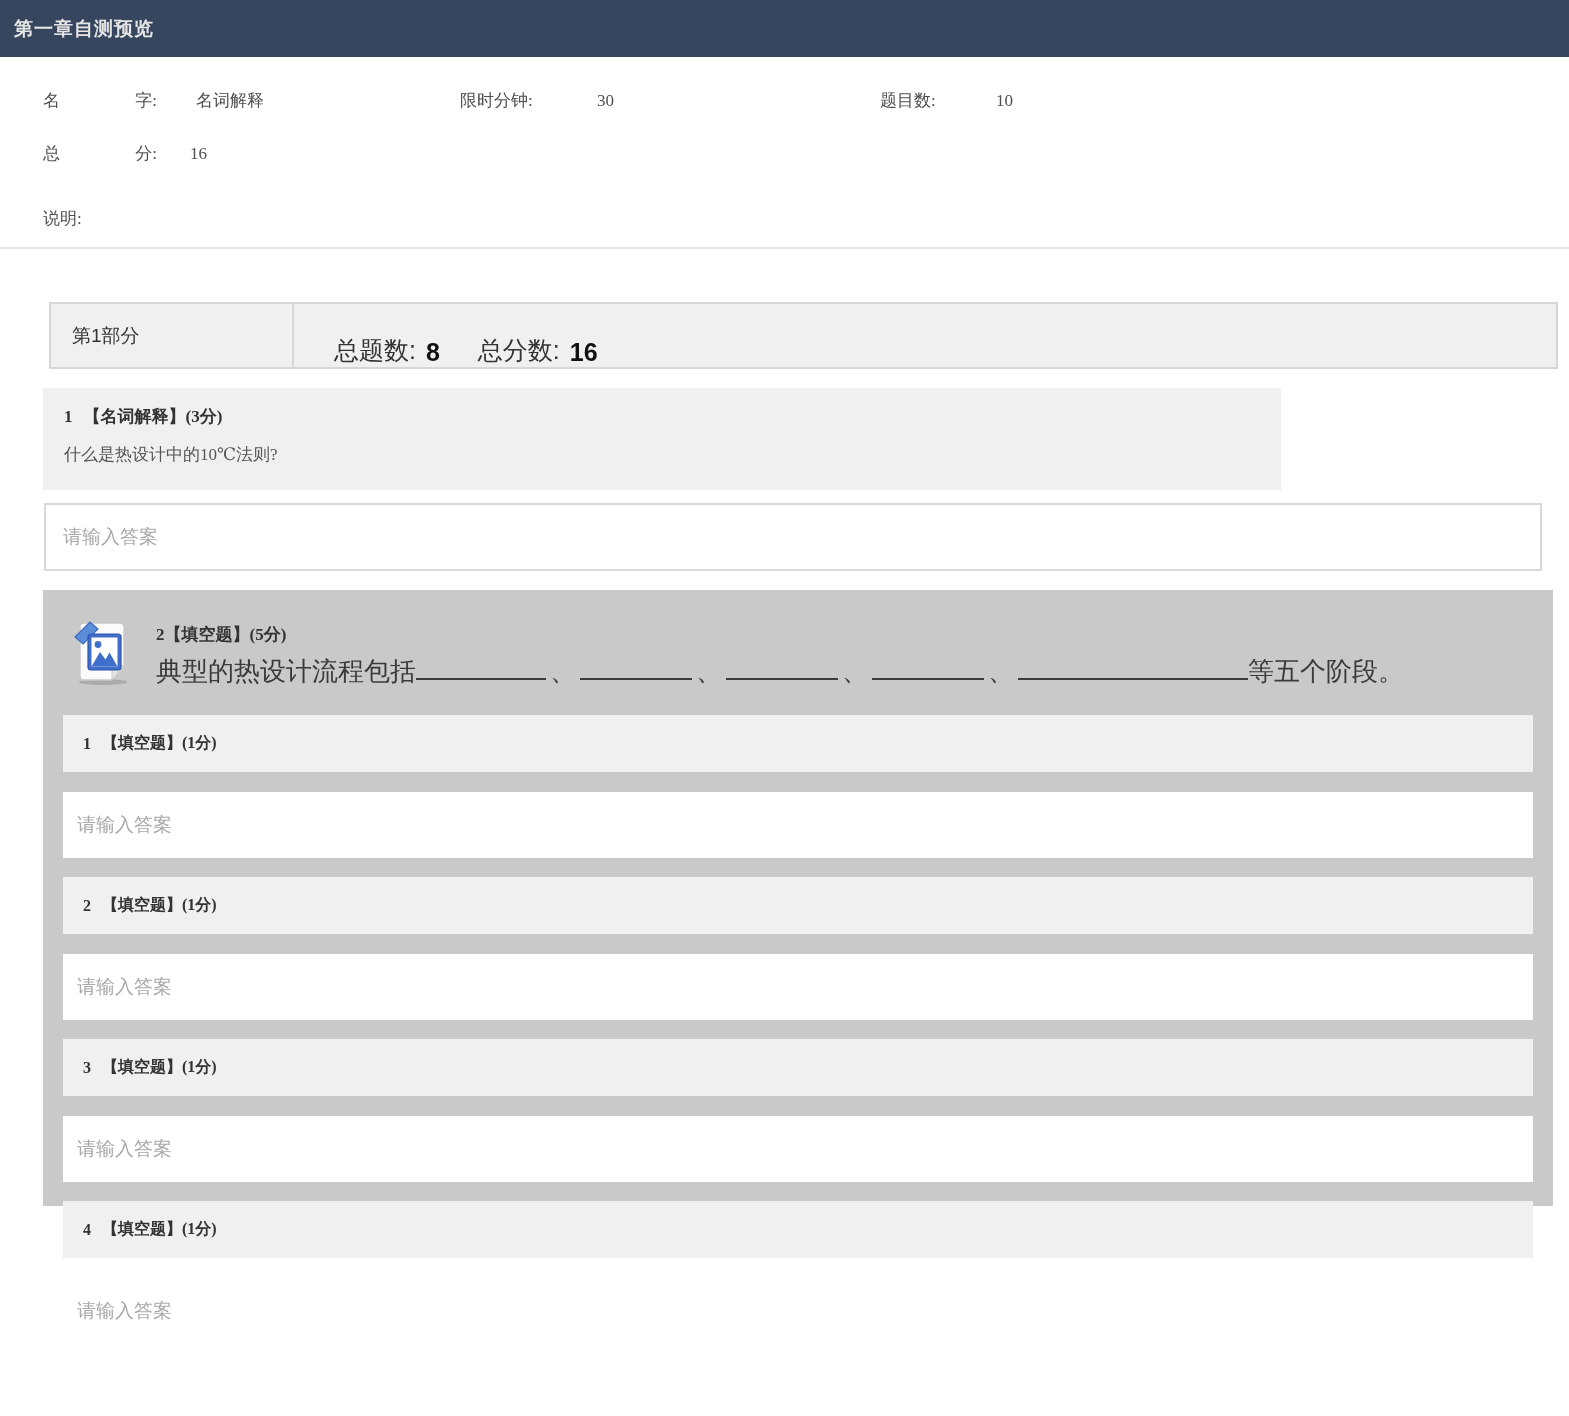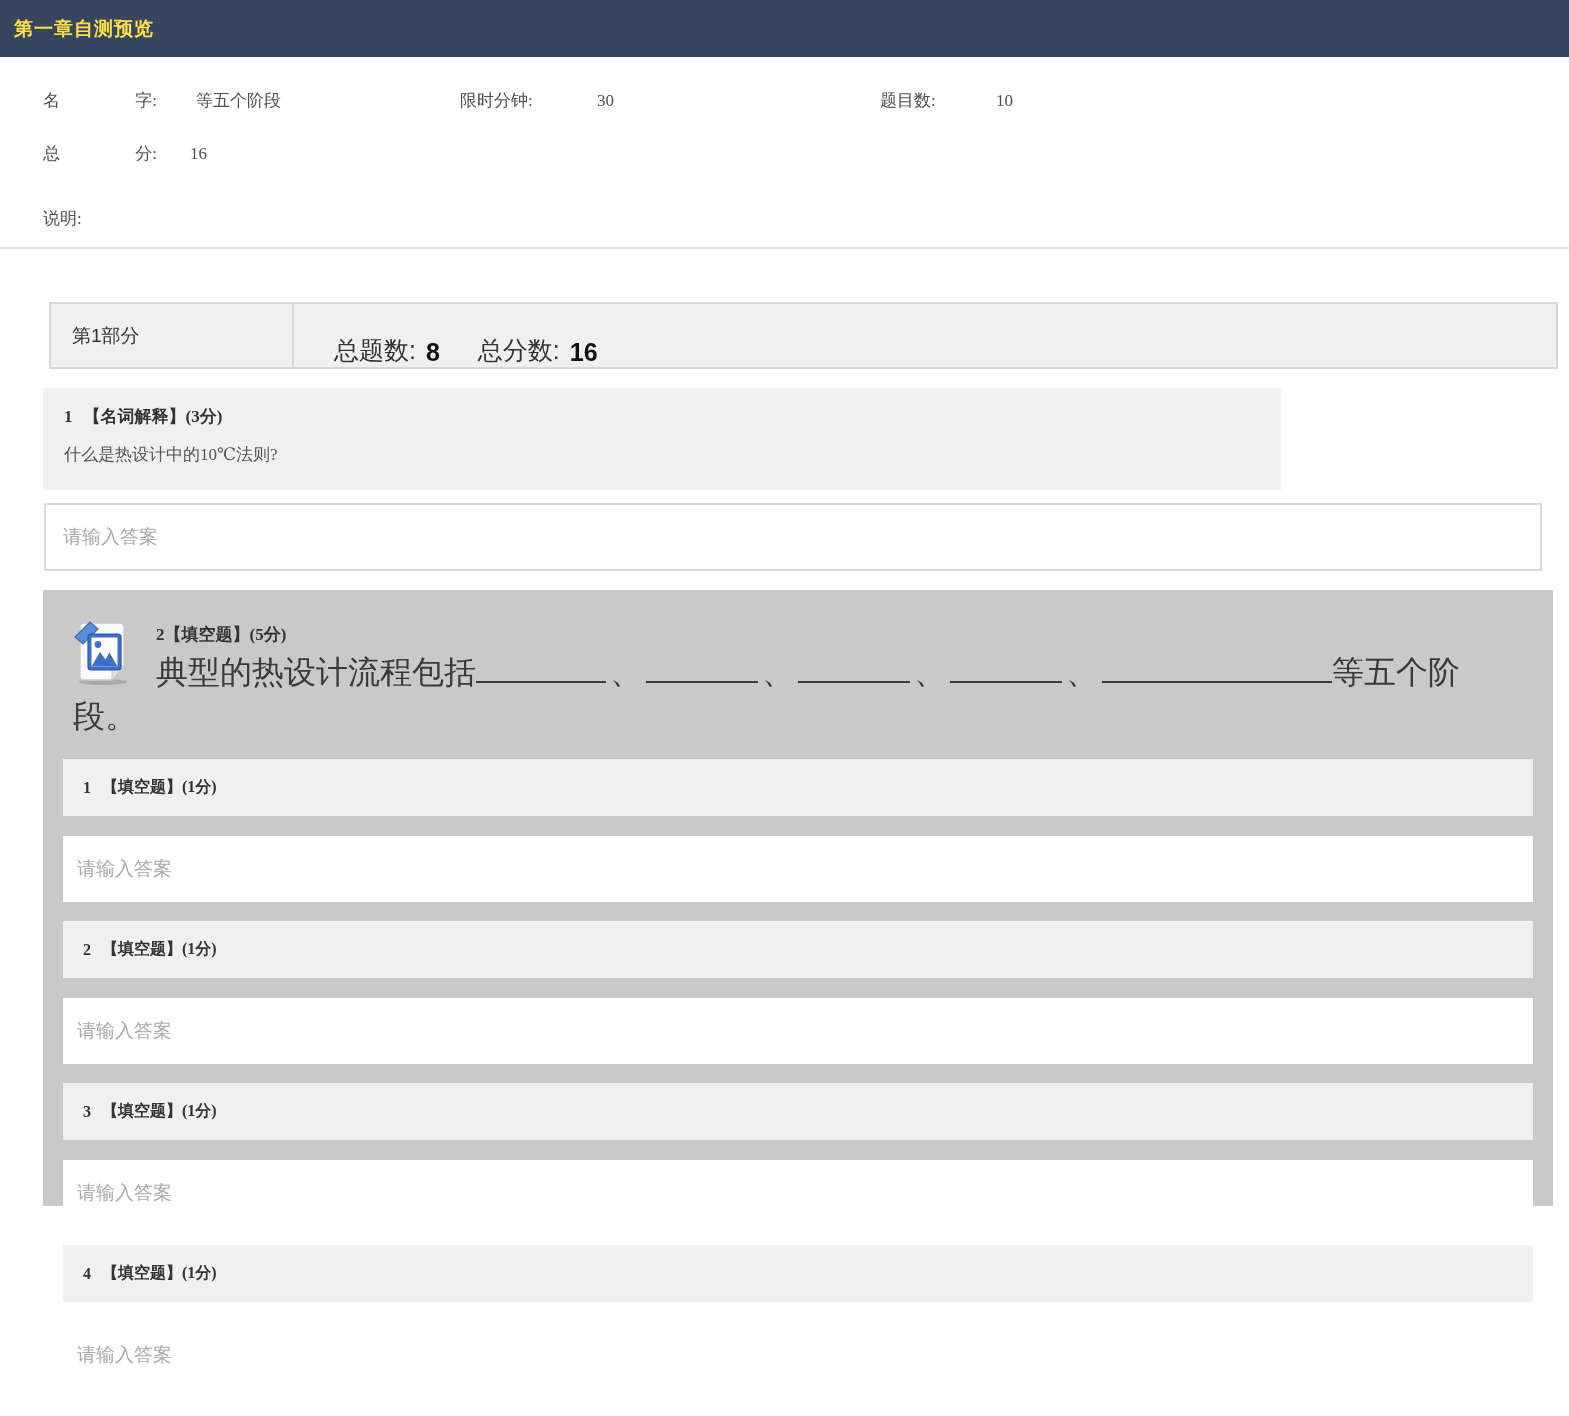--- a/index.html
+++ b/index.html
@@ -1,21 +1,21 @@
 <!DOCTYPE html>
 <html><head>
 <meta charset="utf-8">
 <style>
   * { margin:0; padding:0; box-sizing:border-box; }
   html,body { width:1569px; height:1416px; background:#fff; overflow:hidden; }
   body { font-family:"Liberation Serif","DejaVu Serif",serif; color:#4a4a4a; }
 
   
   .topbar { height:57px; background:#36465e; display:flex; align-items:center; padding-left:14px; }
-  .topbar .title { color:#fde047; font-size:19px; font-weight:bold; letter-spacing:1px; }
+  .topbar .title { color:#e5e5e5; font-size:19px; font-weight:bold; letter-spacing:1px; }
 
   
   .info { position:relative; height:192px; border-bottom:2px solid #e5e5e5; background:#fff; }
   .info .item { position:absolute; font-size:17px; line-height:20px; color:#4f4f4f; white-space:nowrap; }
   .jlabel { display:inline-flex; justify-content:space-between; width:114px; }
   .pos-name-label   { left:43px;  top:34px; }
   .pos-name-value   { left:196px; top:34px; color:#3f3f3f; }
   .pos-time-label   { left:460px; top:34px; }
   .pos-time-value   { left:597px; top:34px; color:#3f3f3f; }
   .pos-count-label  { left:880px; top:34px; }
@@ -43,21 +43,21 @@
   .main-answer { display:block; margin:13px 0 0 44px; width:1498px; height:68px; background:#fff;
                  border:2px solid #d9d9d9; outline:none; padding-left:17px;
                  font-family:"Liberation Sans","DejaVu Sans",sans-serif; font-size:19px; color:#333; }
   .main-answer::placeholder { color:#a9a9a9; }
 
   
   .gray-block { margin:19px 0 0 43px; width:1510px; height:616px; background:#c9c9c9; padding:28px 40px 0 30px; }
   .q2-content { overflow:visible; }
   .file-icon { float:left; width:57px; height:66px; margin:2px 26px 0 0; }
   .q2-head { font-size:17px; font-weight:bold; color:#333; padding-top:5px; }
-  .q2-text { font-size:32px; color:#3a3a3a; line-height:44px; margin-top:4px; }
+  .q2-text { font-size:26px; color:#3a3a3a; line-height:44px; margin-top:4px; }
   .blank { display:inline-block; border-bottom:2px solid #3c3c3c; height:24px; vertical-align:baseline; }
   .bw1 { width:130px; } .bw2 { width:112px; } .bw3 { width:112px; } .bw4 { width:112px; } .bw5 { width:230px; }
   .sep { margin:0 4px; }
 
   .sub-list { margin:21px -20px 0 -10px; }
   .sub-head { height:57px; background:#f0f0f0; display:flex; align-items:center; padding-left:20px;
               font-size:16px; font-weight:bold; color:#333; margin-top:19px; }
   .sub-head:first-child { margin-top:0; }
   .sub-head .qnum { margin-right:11px; }
   .sub-answer { display:block; margin-top:20px; width:100%; height:66px; background:#fff; border:none; outline:none;
@@ -69,21 +69,21 @@
 
 <div class="topbar">
   <span class="title">第一章自测预览</span>
 </div>
 
 <div class="info">
   <span class="item jlabel pos-name-label">
       <span>名</span>
       <span>字:</span>
     </span>
-  <span class="item pos-name-value">等五个阶段</span>
+  <span class="item pos-name-value">名词解释</span>
 
   <span class="item pos-time-label">限时分钟:</span>
   <span class="item pos-time-value">30</span>
 
   <span class="item pos-count-label">题目数:</span>
   <span class="item pos-count-value">10</span>
 
   <span class="item jlabel pos-score-label">
       <span>总</span>
       <span>分:</span>

